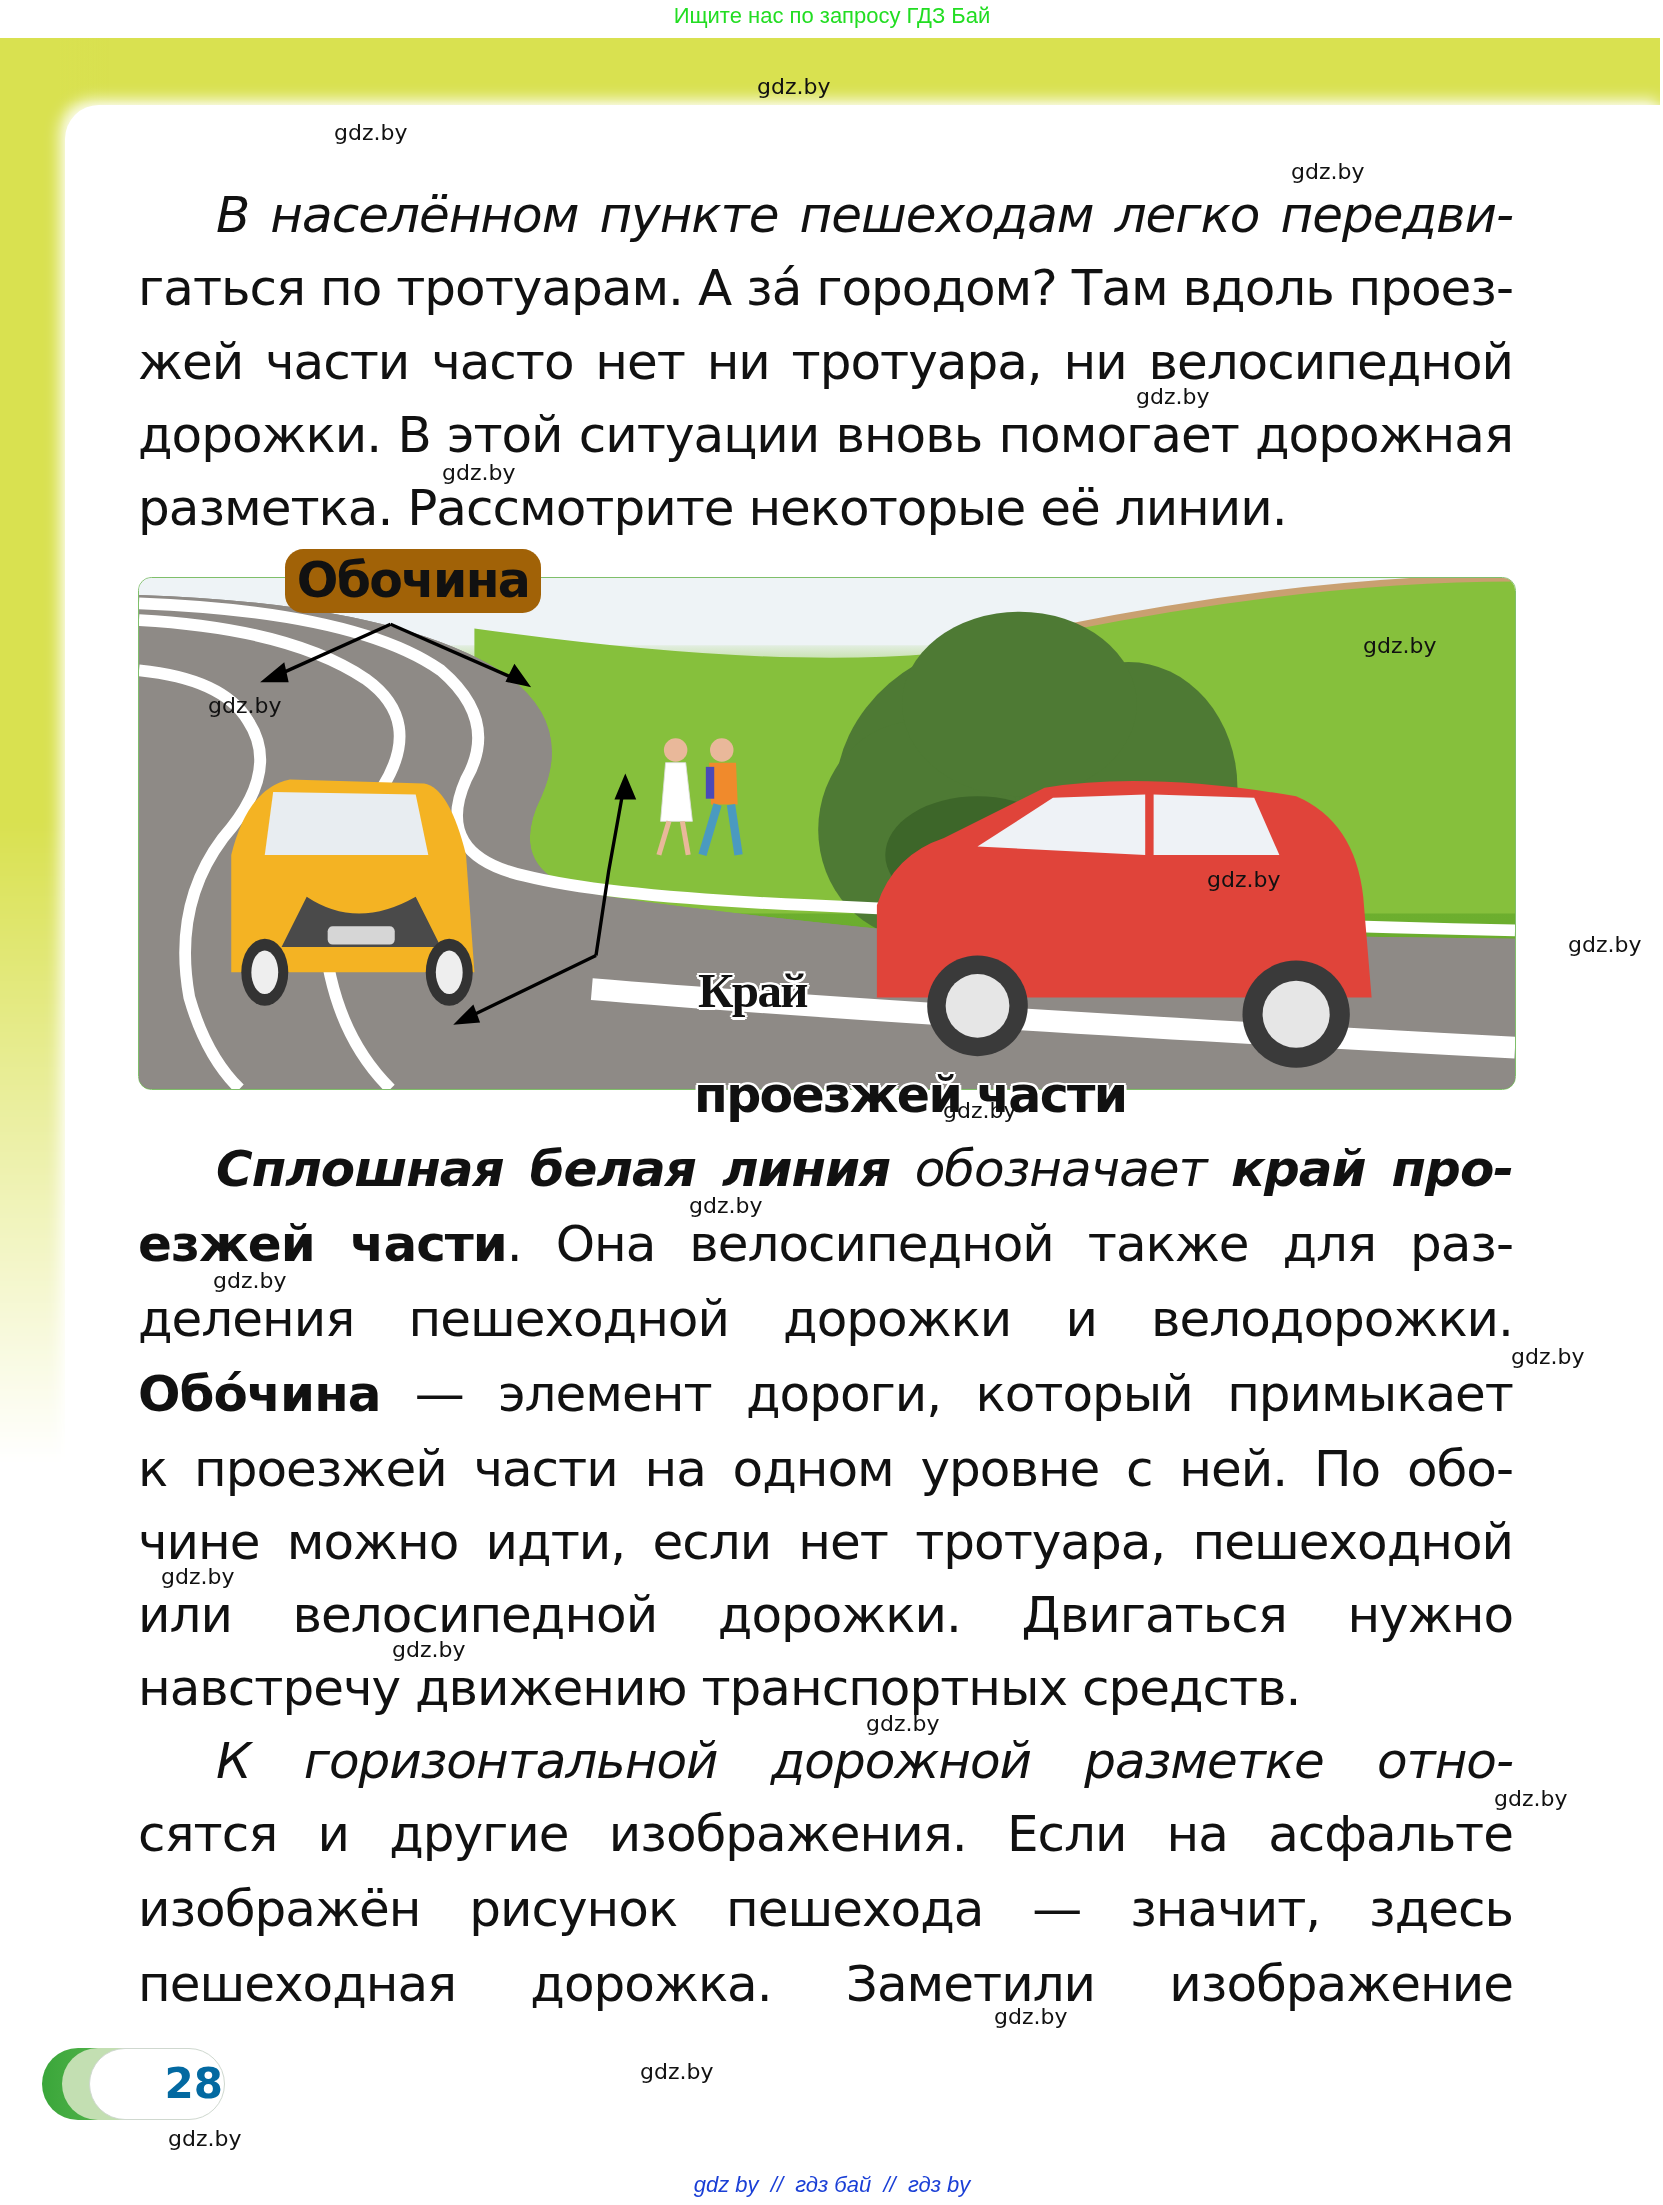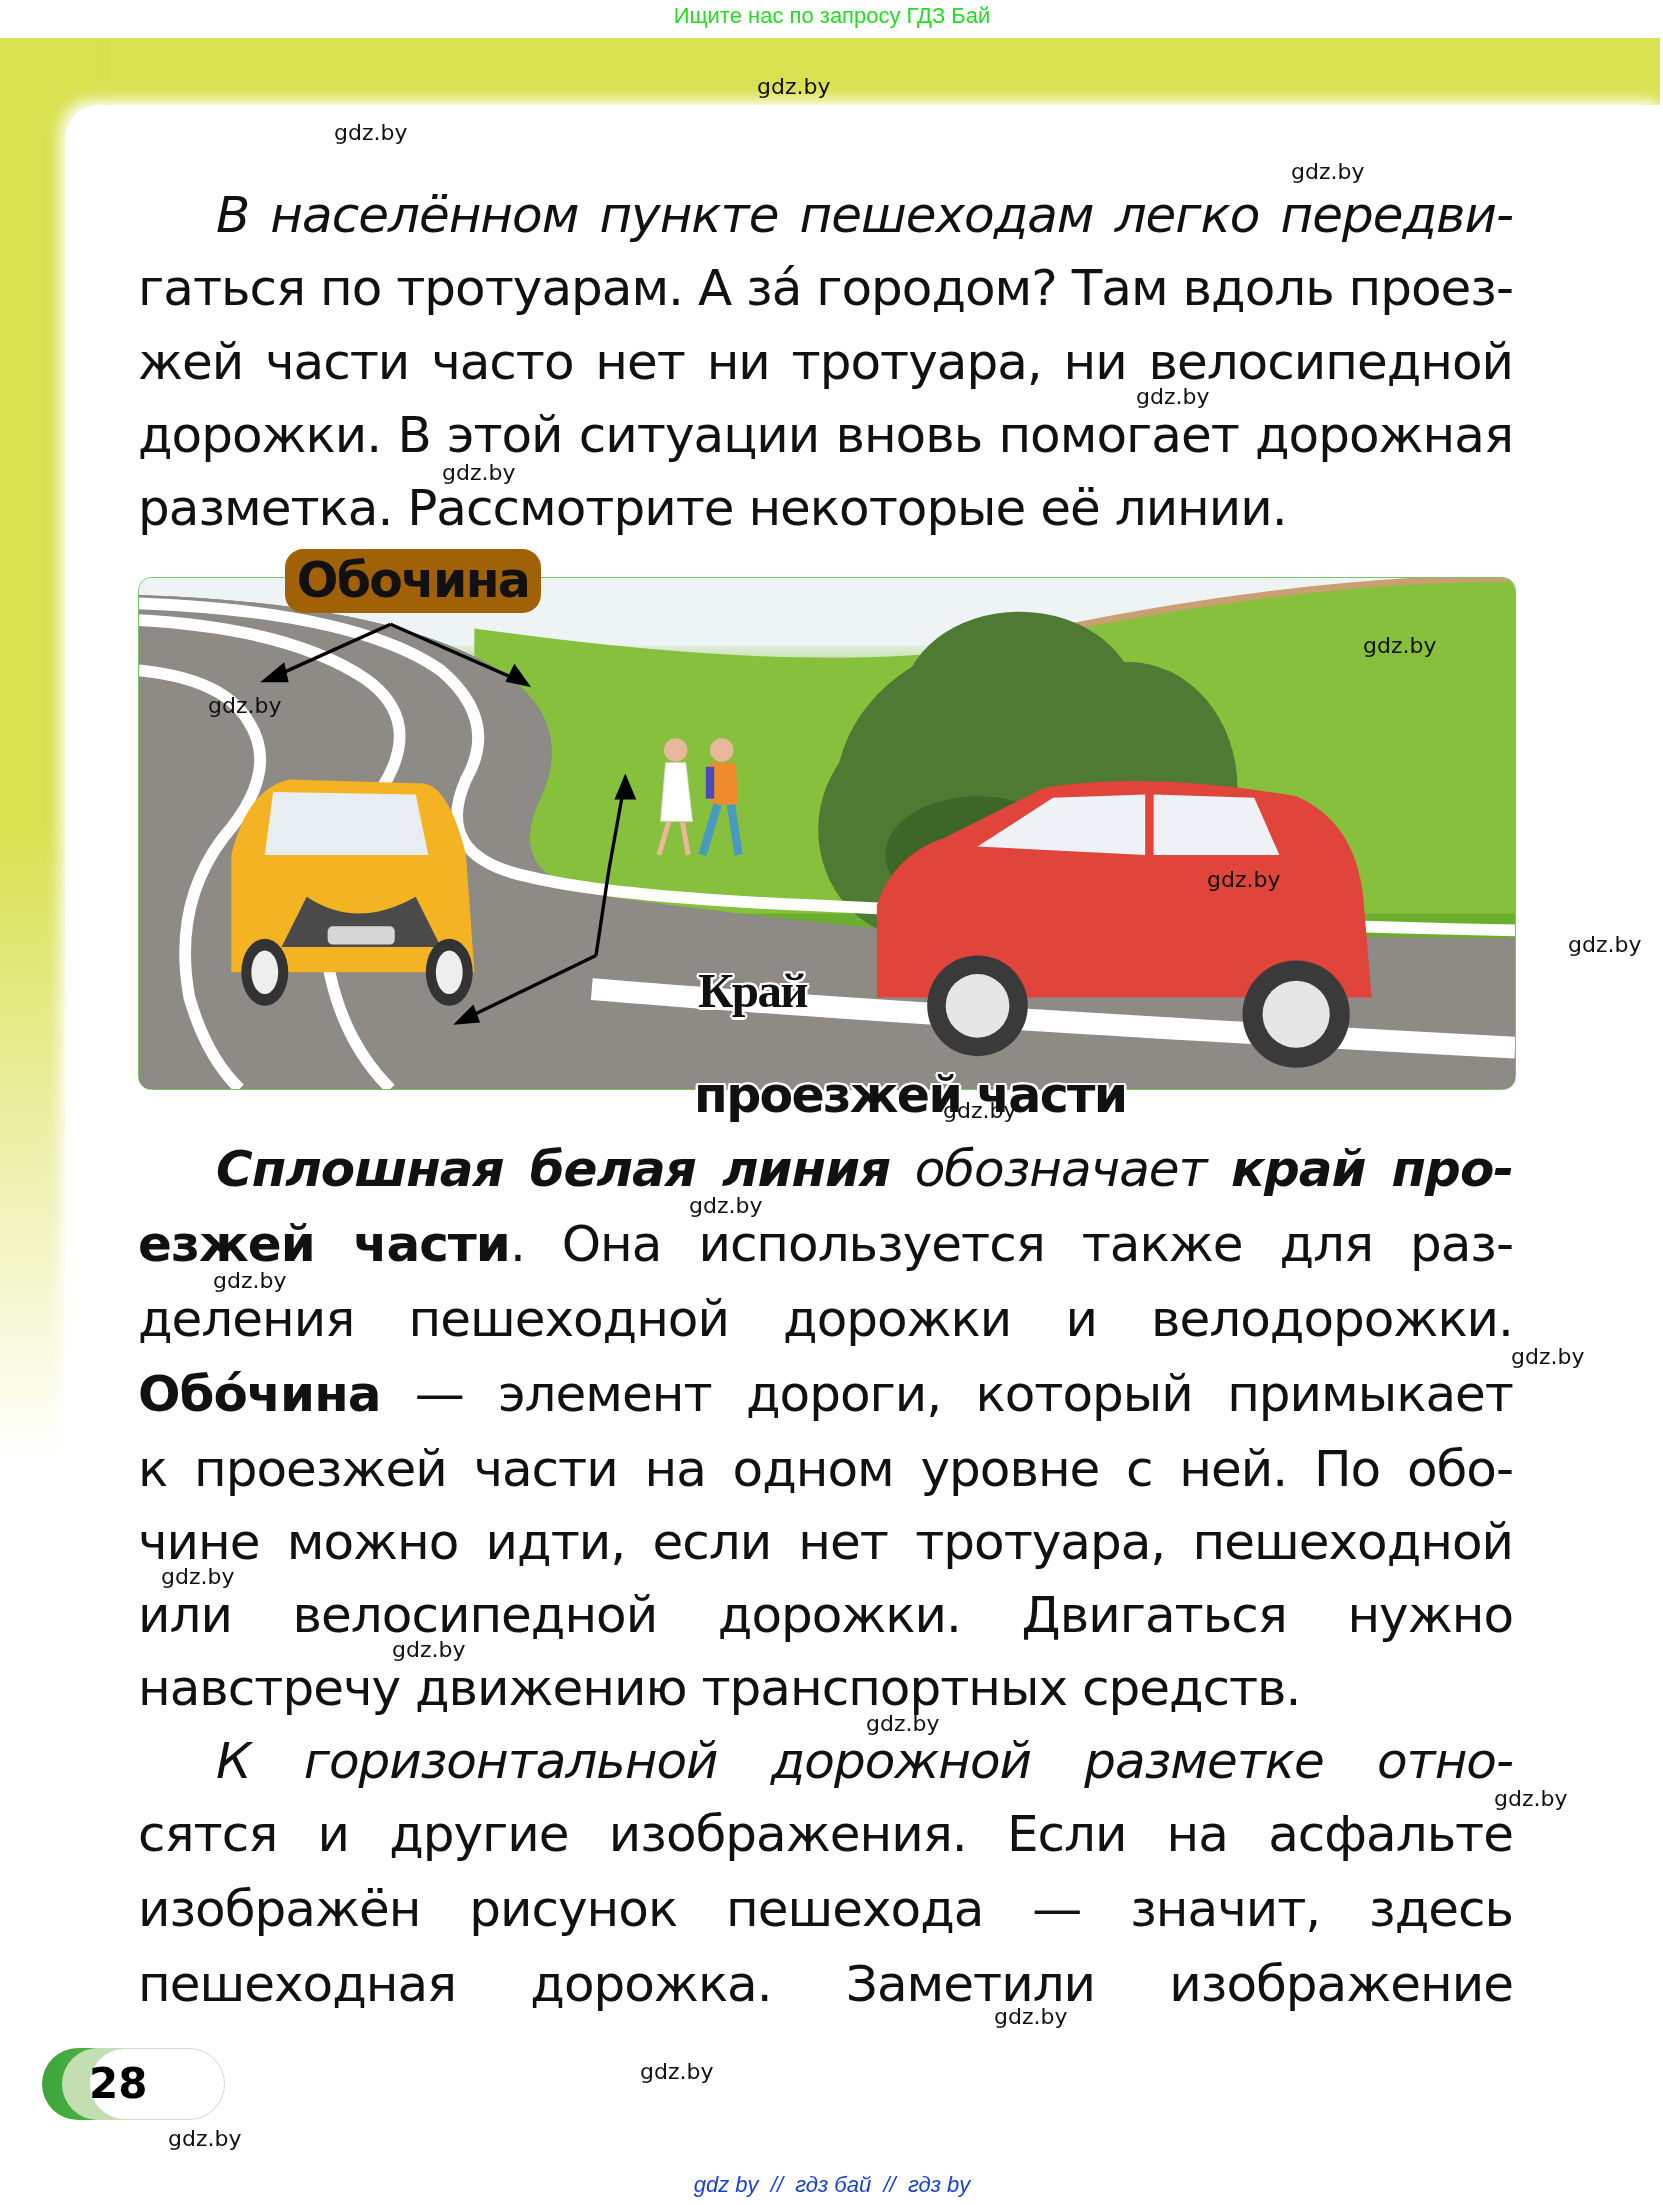--- a/index.html
+++ b/index.html
@@ -64,22 +64,22 @@
                  1.7px 1.7px 0 #fff, -1.7px -1.7px 0 #fff, 1.7px -1.7px 0 #fff, -1.7px 1.7px 0 #fff;
   }
   
   .page-badge {
     position: absolute; left: 42px; top: 2048px; width: 183px; height: 72px;
   }
   .page-badge .g1 { position:absolute; left:0; top:0; width:101px; height:72px; border-radius:36px 0 0 36px; background: linear-gradient(to right, #3aa63a, #62bb55); }
   .page-badge .g2 { position:absolute; left:20px; top:0; width:101px; height:72px; border-radius:36px 0 0 36px; background:#c3dfb2; }
   .page-badge .w { position:absolute; left:47px; top:0; width:134px; height:70px; border-radius:36px; background:#fff; border:0.8px solid #cfd8cf; }
   .page-badge .num {
-    position:absolute; left:47px; top:0; width:134px; height:72px; line-height:72px; text-align:left;
-    font-family: "DejaVu Sans", sans-serif; font-weight: bold; font-size: 42px; color:#000000;
+    position:absolute; left:47px; top:0; width:134px; height:72px; line-height:72px; text-align:right;
+    font-family: "DejaVu Sans", sans-serif; font-weight: bold; font-size: 42px; color:#0369a1;
   }
   .footer-links {
     position: absolute; left: 0; top: 2172px; width: 1664px; text-align: center;
     font-family: "Liberation Sans", sans-serif; font-size: 22px; color: #1a3fd6; white-space: pre; font-style: italic;
   }
 </style>
 </head>
 <body>
 
 <div class="top-strip"></div>
@@ -169,21 +169,21 @@
       <polygon points="380,530 398,512 404,528"></polygon>
     </g>
   </svg>
 </div>
 <div class="label-obochina">Обочина</div>
 <div class="label-edge" style="left:698px; top:966px;font-family:Liberation Serif, serif;">Край</div>
 <div class="label-edge" style="left:694px; top:1071px;text-align:right;">проезжей части</div>
 
 <div>
   <div class="line indent" style="top:1140px"><b>Сплошная белая линия</b><span> обозначает </span><b>край про-</b></div>
-  <div class="line" style="top:1215px"><b>езжей части</b><span>. Она используется также для раз-</span></div>
+  <div class="line" style="top:1215px"><b>езжей части</b><span>. Она велосипедной также для раз-</span></div>
   <div class="line" style="top:1290px">деления пешеходной дорожки и велодорожки.</div>
   <div class="line" style="top:1365px"><b>Обóчина</b><span> — элемент дороги, который примыкает</span></div>
   <div class="line" style="top:1440px">к проезжей части на одном уровне с ней. По обо-</div>
   <div class="line" style="top:1513px">чине можно идти, если нет тротуара, пешеходной</div>
   <div class="line" style="top:1586px">или велосипедной дорожки. Двигаться нужно</div>
   <div class="line last" style="top:1659px">навстречу движению транспортных средств.</div>
 </div>
 
 <div>
   <div class="line indent" style="top:1732px">К горизонтальной дорожной разметке отно-</div>

